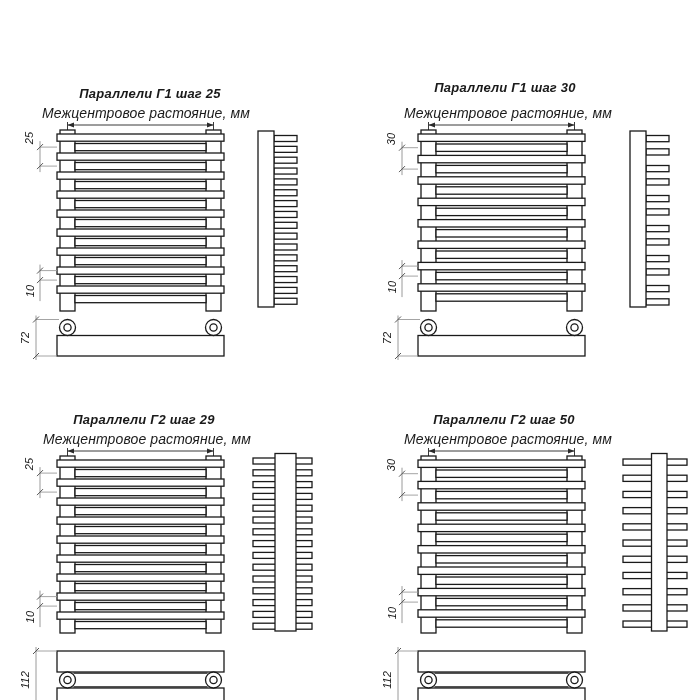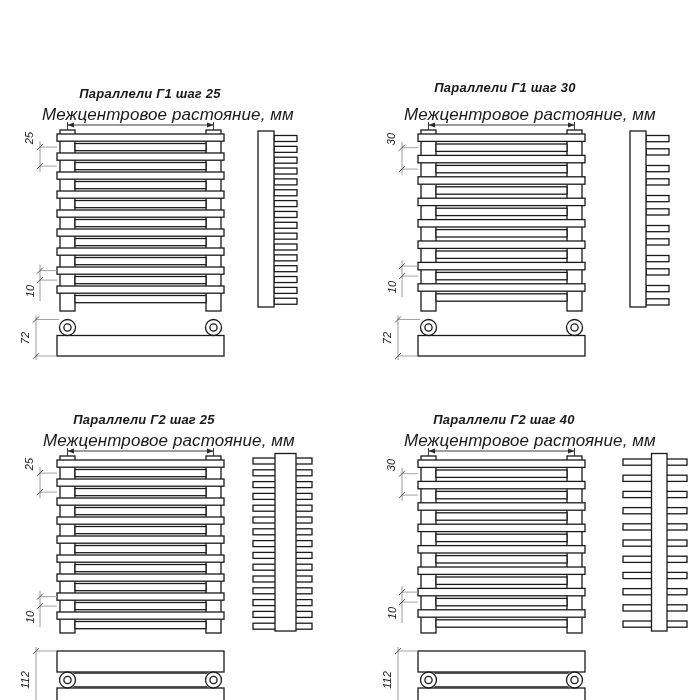--- a/index.html
+++ b/index.html
@@ -1,21 +1,21 @@
 <!DOCTYPE html>
 <html><head>
 <meta charset="utf-8">
 <style>
   html,body{margin:0;padding:0;background:#ffffff;}
   #canvas{position:relative;width:700px;height:700px;background:#ffffff;overflow:hidden;
           font-family:"Liberation Sans","DejaVu Sans",sans-serif;color:#1a1a1a;margin-top:44px;}
   #art{position:absolute;left:0;top:0;}
   .txt{position:absolute;font-style:italic;white-space:nowrap;text-align:center;}
   .title{font-size:13px;font-weight:600;letter-spacing:.2px;}
-  .subtitle{font-size:17px;font-weight:500;letter-spacing:.1px;}
+  .subtitle{font-size:14px;font-weight:500;letter-spacing:.1px;}
   .dimlab{font-size:11px;font-weight:500;transform:rotate(-90deg);width:34px;height:14px;line-height:14px;}
   
   .ln{stroke:#1a1a1a;stroke-width:1.3;fill:#ffffff;}
   .thin{stroke:#9a9a9a;stroke-width:0.9;fill:none;}
   .dimv{stroke:#8f8f8f;stroke-width:0.9;fill:none;}
   .tick{stroke:#555555;stroke-width:1;fill:none;}
   .topdim{stroke:#3a3a3a;stroke-width:1;fill:none;}
   .arrow{fill:#2a2a2a;stroke:none;}
 </style>
 </head>
@@ -309,27 +309,27 @@
 
   <section>
     <div class="txt title" style="left: 405px; top: 36px; width: 200px;">Параллели Г1 шаг 30</div>
     <div class="txt subtitle" style="left: 404px; top: 61px; width: 200px;">Межцентровое растояние, мм</div>
     <div class="txt dimlab lab-step" style="left: 374px; top: 87.7px;">30</div>
     <div class="txt dimlab lab-gap" style="left: 375px; top: 236.1px;">10</div>
     <div class="txt dimlab lab-height" style="left: 370px; top: 286.75px;">72</div>
   </section>
 
   <section>
-    <div class="txt title" style="left: 44px; top: 368px; width: 200px;">Параллели Г2 шаг 25</div>
+    <div class="txt title" style="left: 44px; top: 368px; width: 200px;">Параллели Г2 шаг 29</div>
     <div class="txt subtitle" style="left: 43px; top: 387px; width: 200px;">Межцентровое растояние, мм</div>
     <div class="txt dimlab lab-step" style="left: 12px; top: 413.1px;">25</div>
     <div class="txt dimlab lab-gap" style="left: 13px; top: 566.1px;">10</div>
     <div class="txt dimlab lab-height" style="left: 8px; top: 629px;">112</div>
   </section>
 
   <section>
-    <div class="txt title" style="left: 404px; top: 368px; width: 200px;">Параллели Г2 шаг 40</div>
+    <div class="txt title" style="left: 404px; top: 368px; width: 200px;">Параллели Г2 шаг 50</div>
     <div class="txt subtitle" style="left: 404px; top: 387px; width: 200px;">Межцентровое растояние, мм</div>
     <div class="txt dimlab lab-step" style="left: 374px; top: 413.7px;">30</div>
     <div class="txt dimlab lab-gap" style="left: 375px; top: 562.1px;">10</div>
     <div class="txt dimlab lab-height" style="left: 370px; top: 629px;">112</div>
   </section>
 </div>
 
 </body></html>

